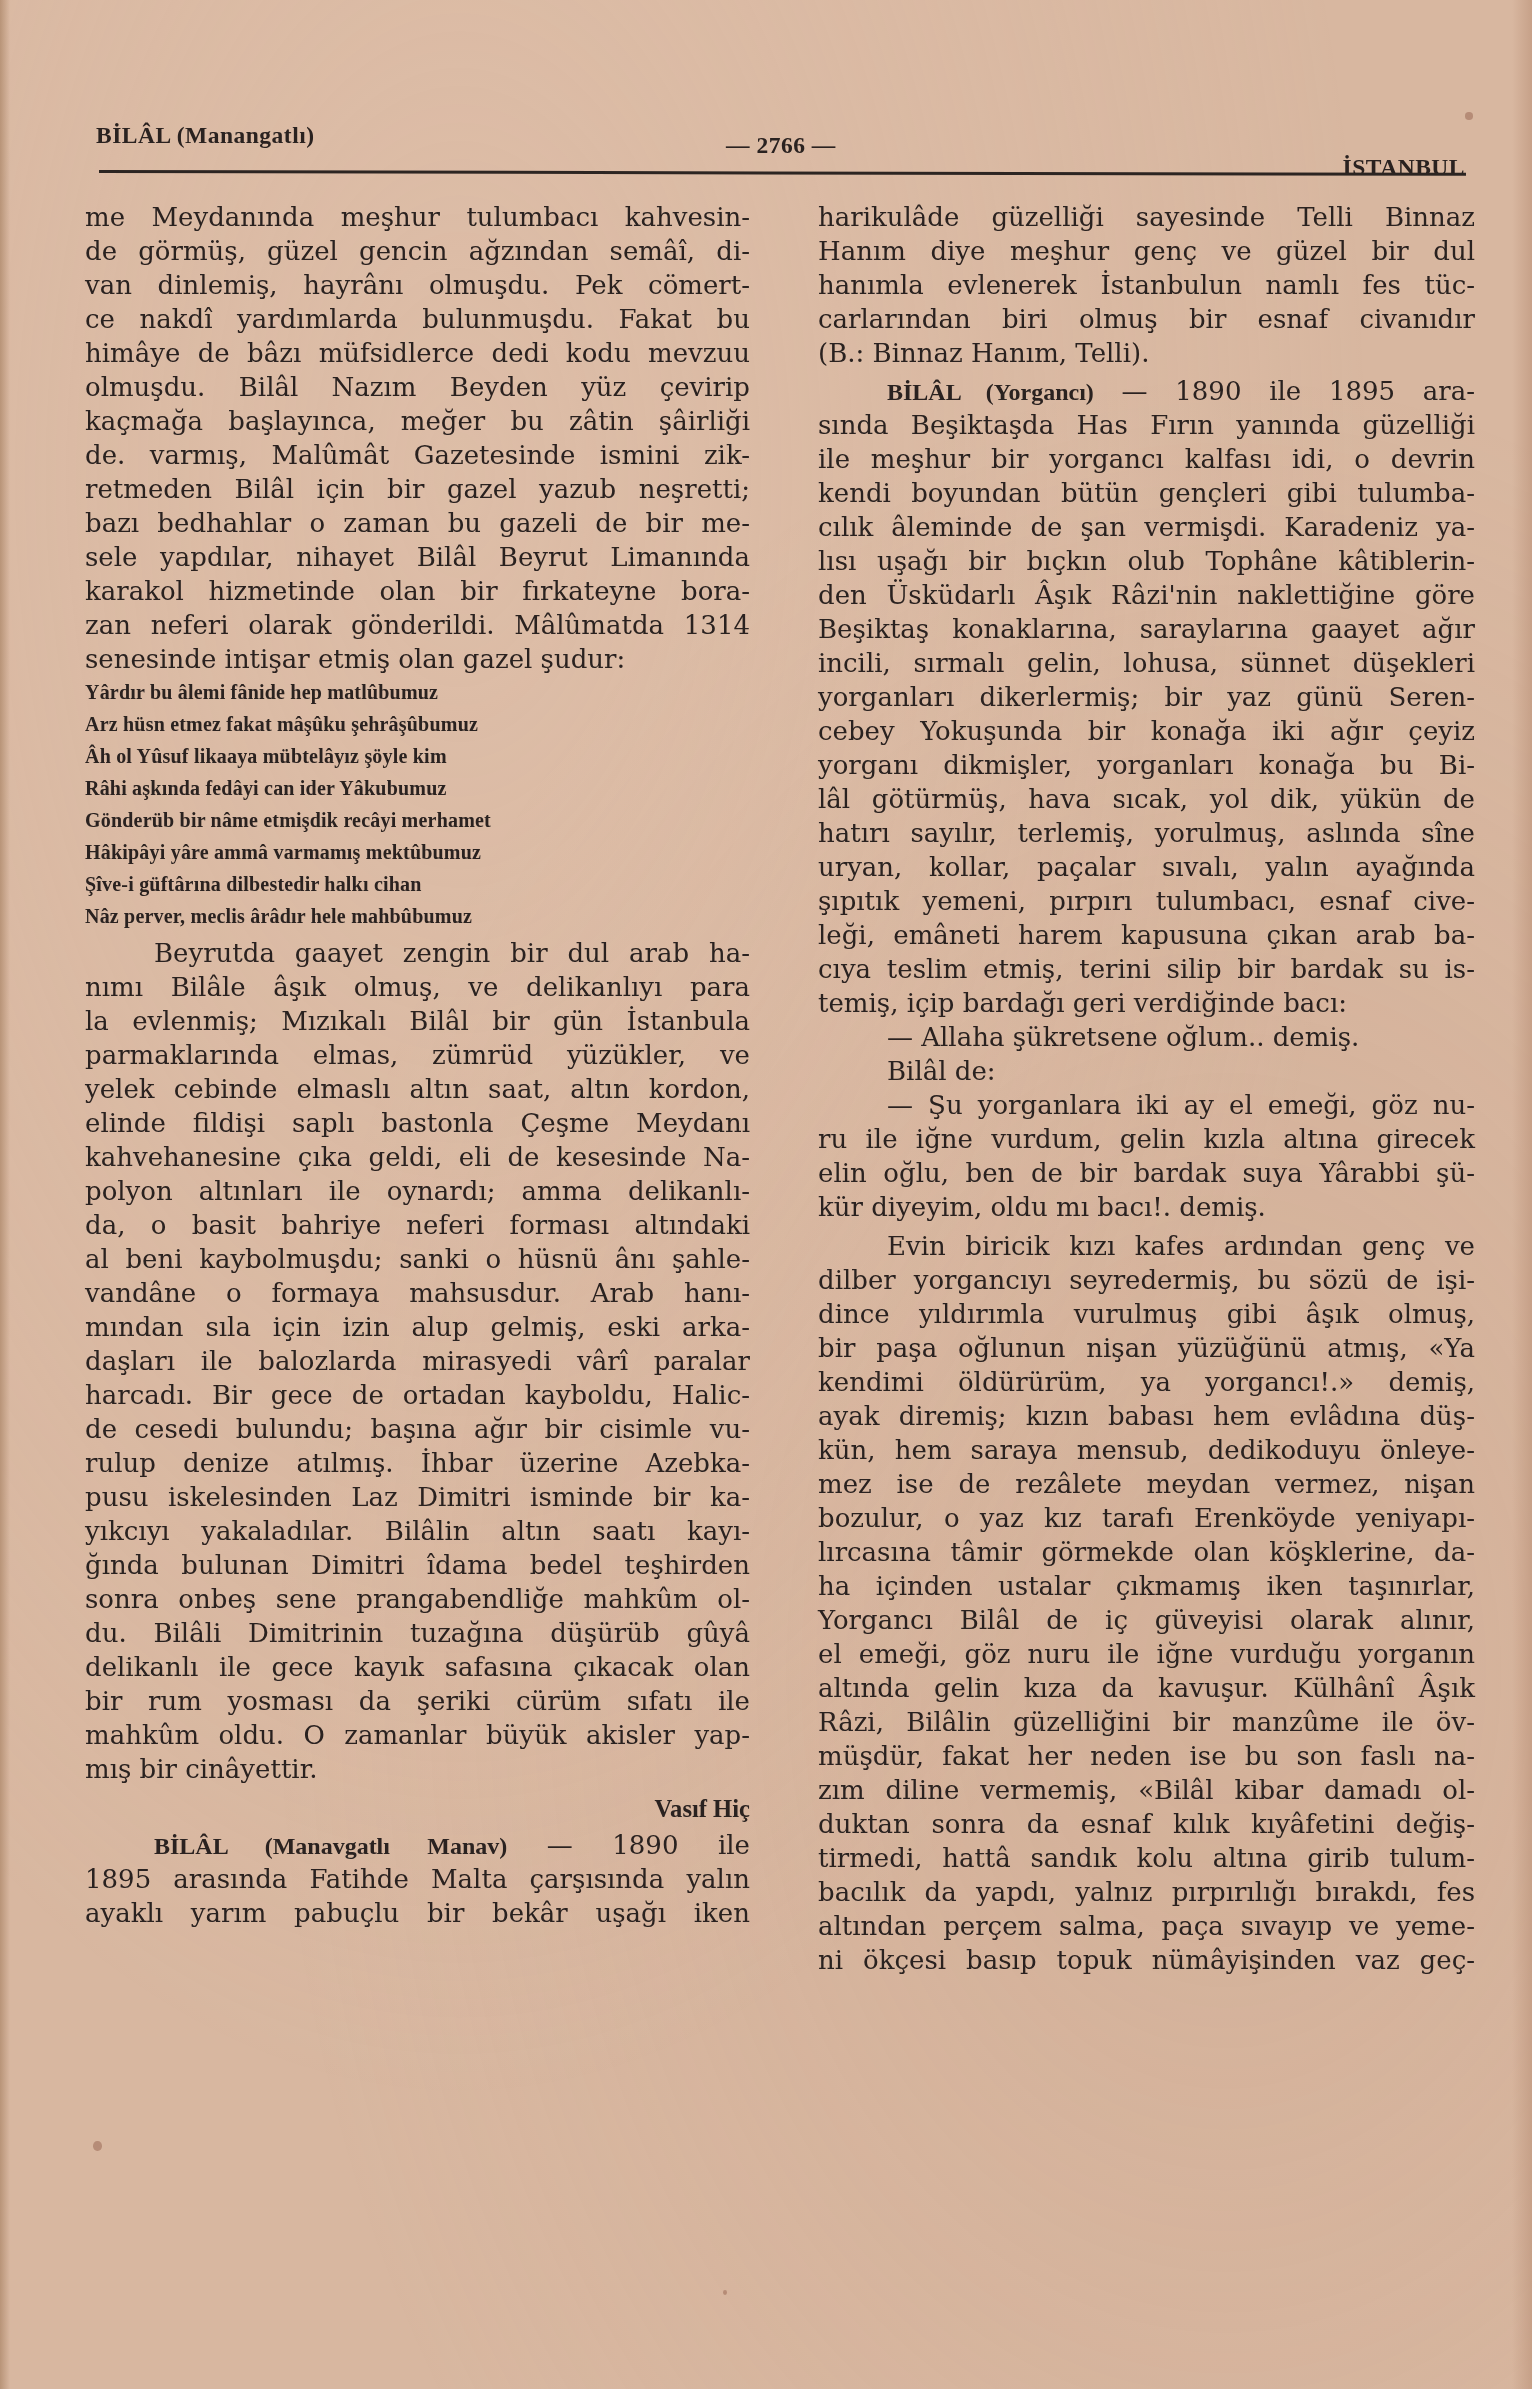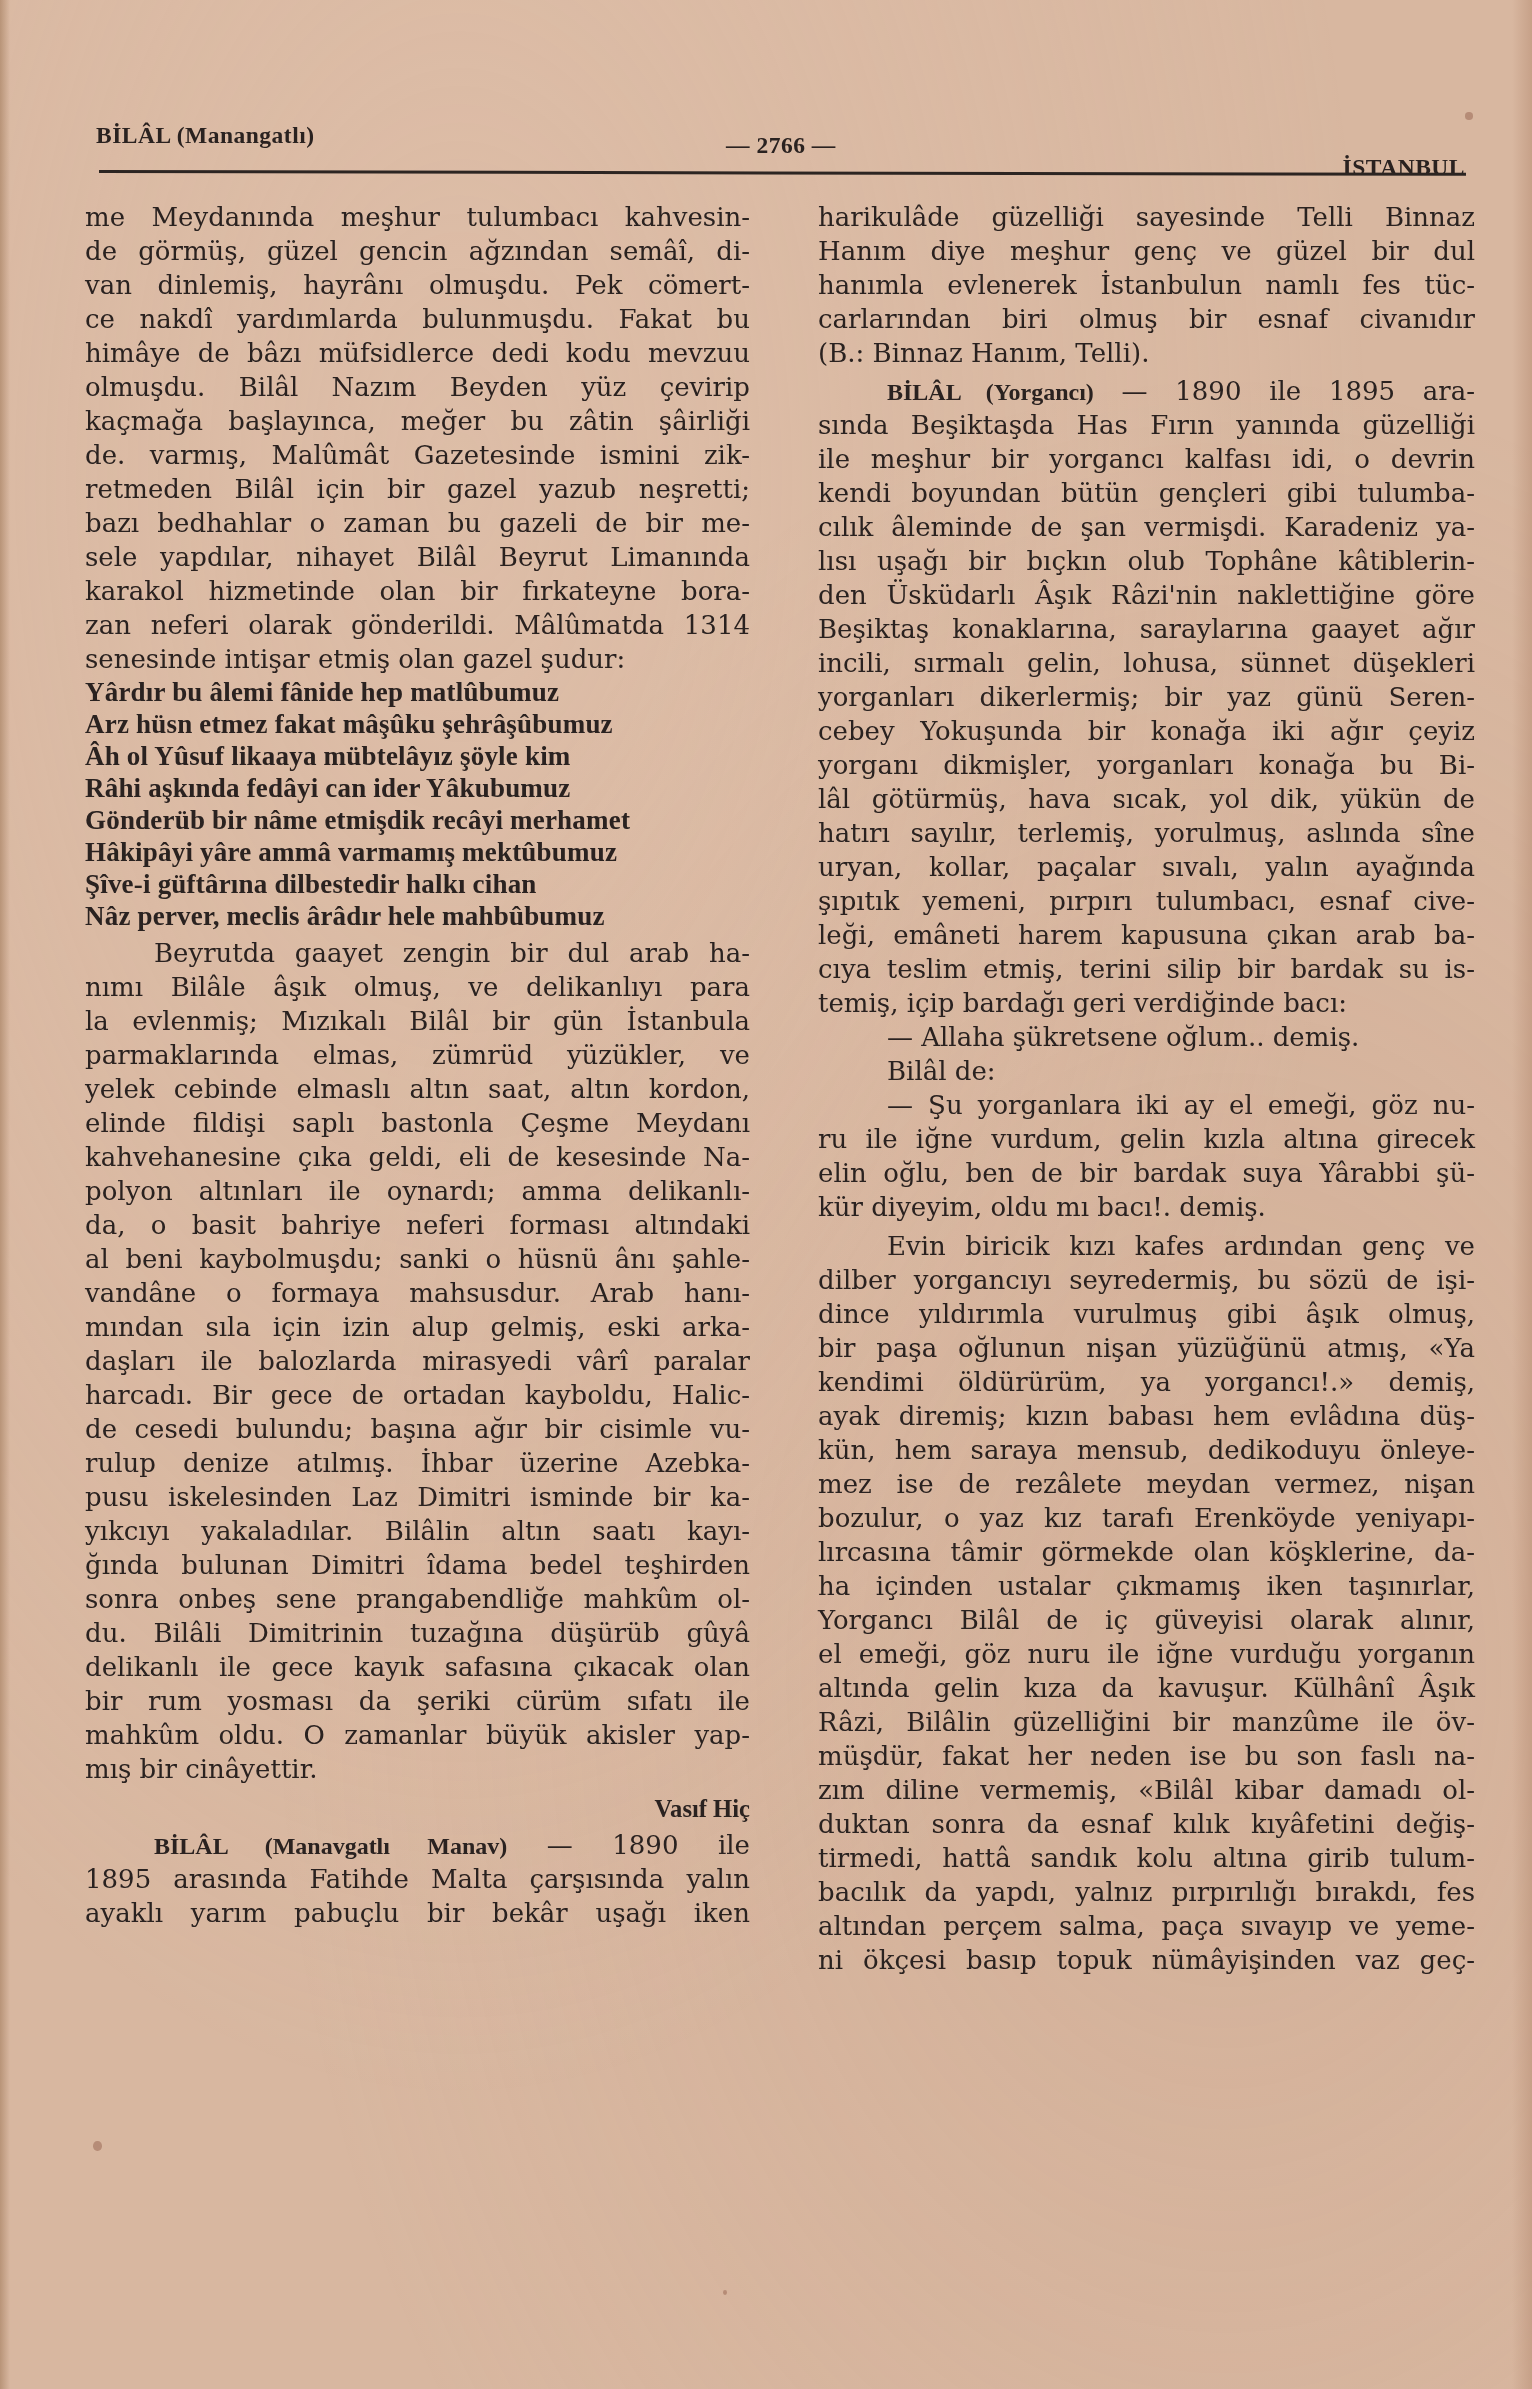--- a/index.html
+++ b/index.html
@@ -72,21 +72,21 @@
       height: 34px;
       overflow: visible;
     }
     .line.last { text-align-last: left; }
     .indent { padding-left: 69px; }
     .verse {
       display: block;
       white-space: nowrap;
       font-family: "Liberation Serif", "DejaVu Serif", serif;
       font-weight: bold;
-      font-size: 27px;
+      font-size: 20px;
       height: 32px;
       line-height: 32px;
       letter-spacing: 0.2px;
     }
     .signature {
       display: block;
       text-align: right;
       font-family: "Liberation Serif", "DejaVu Serif", serif;
       font-weight: bold;
       font-size: 24.6px;

